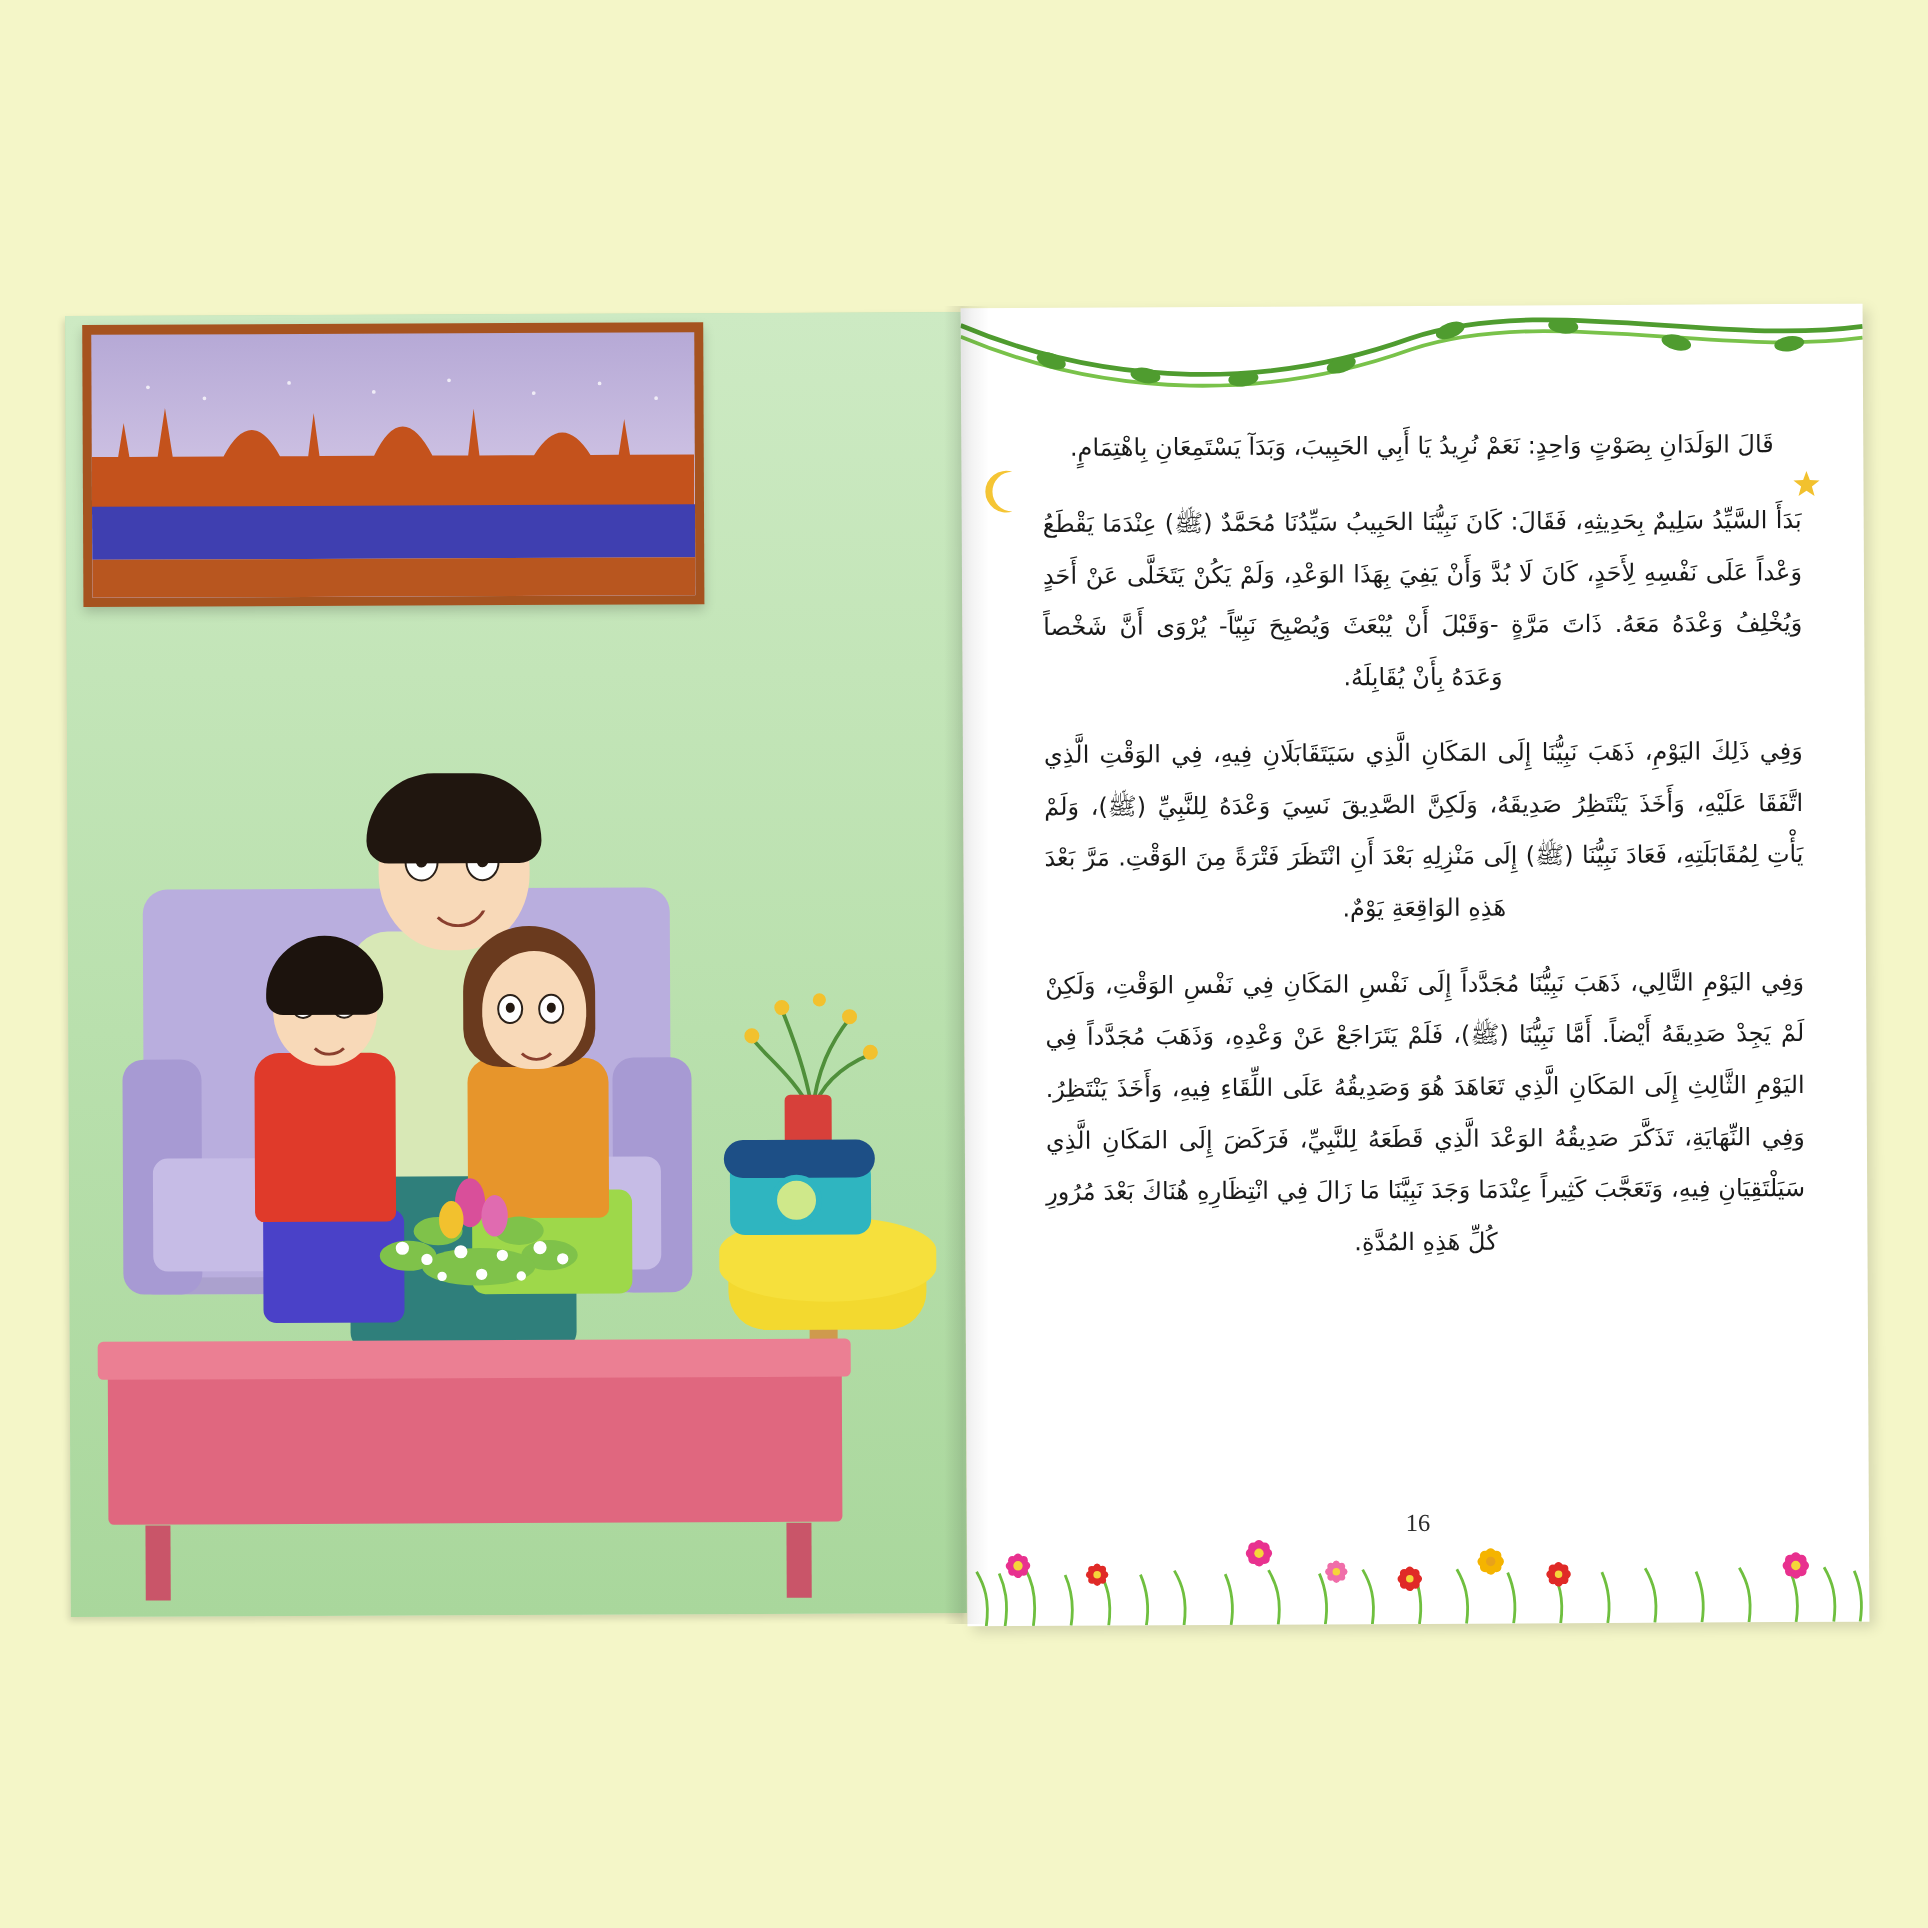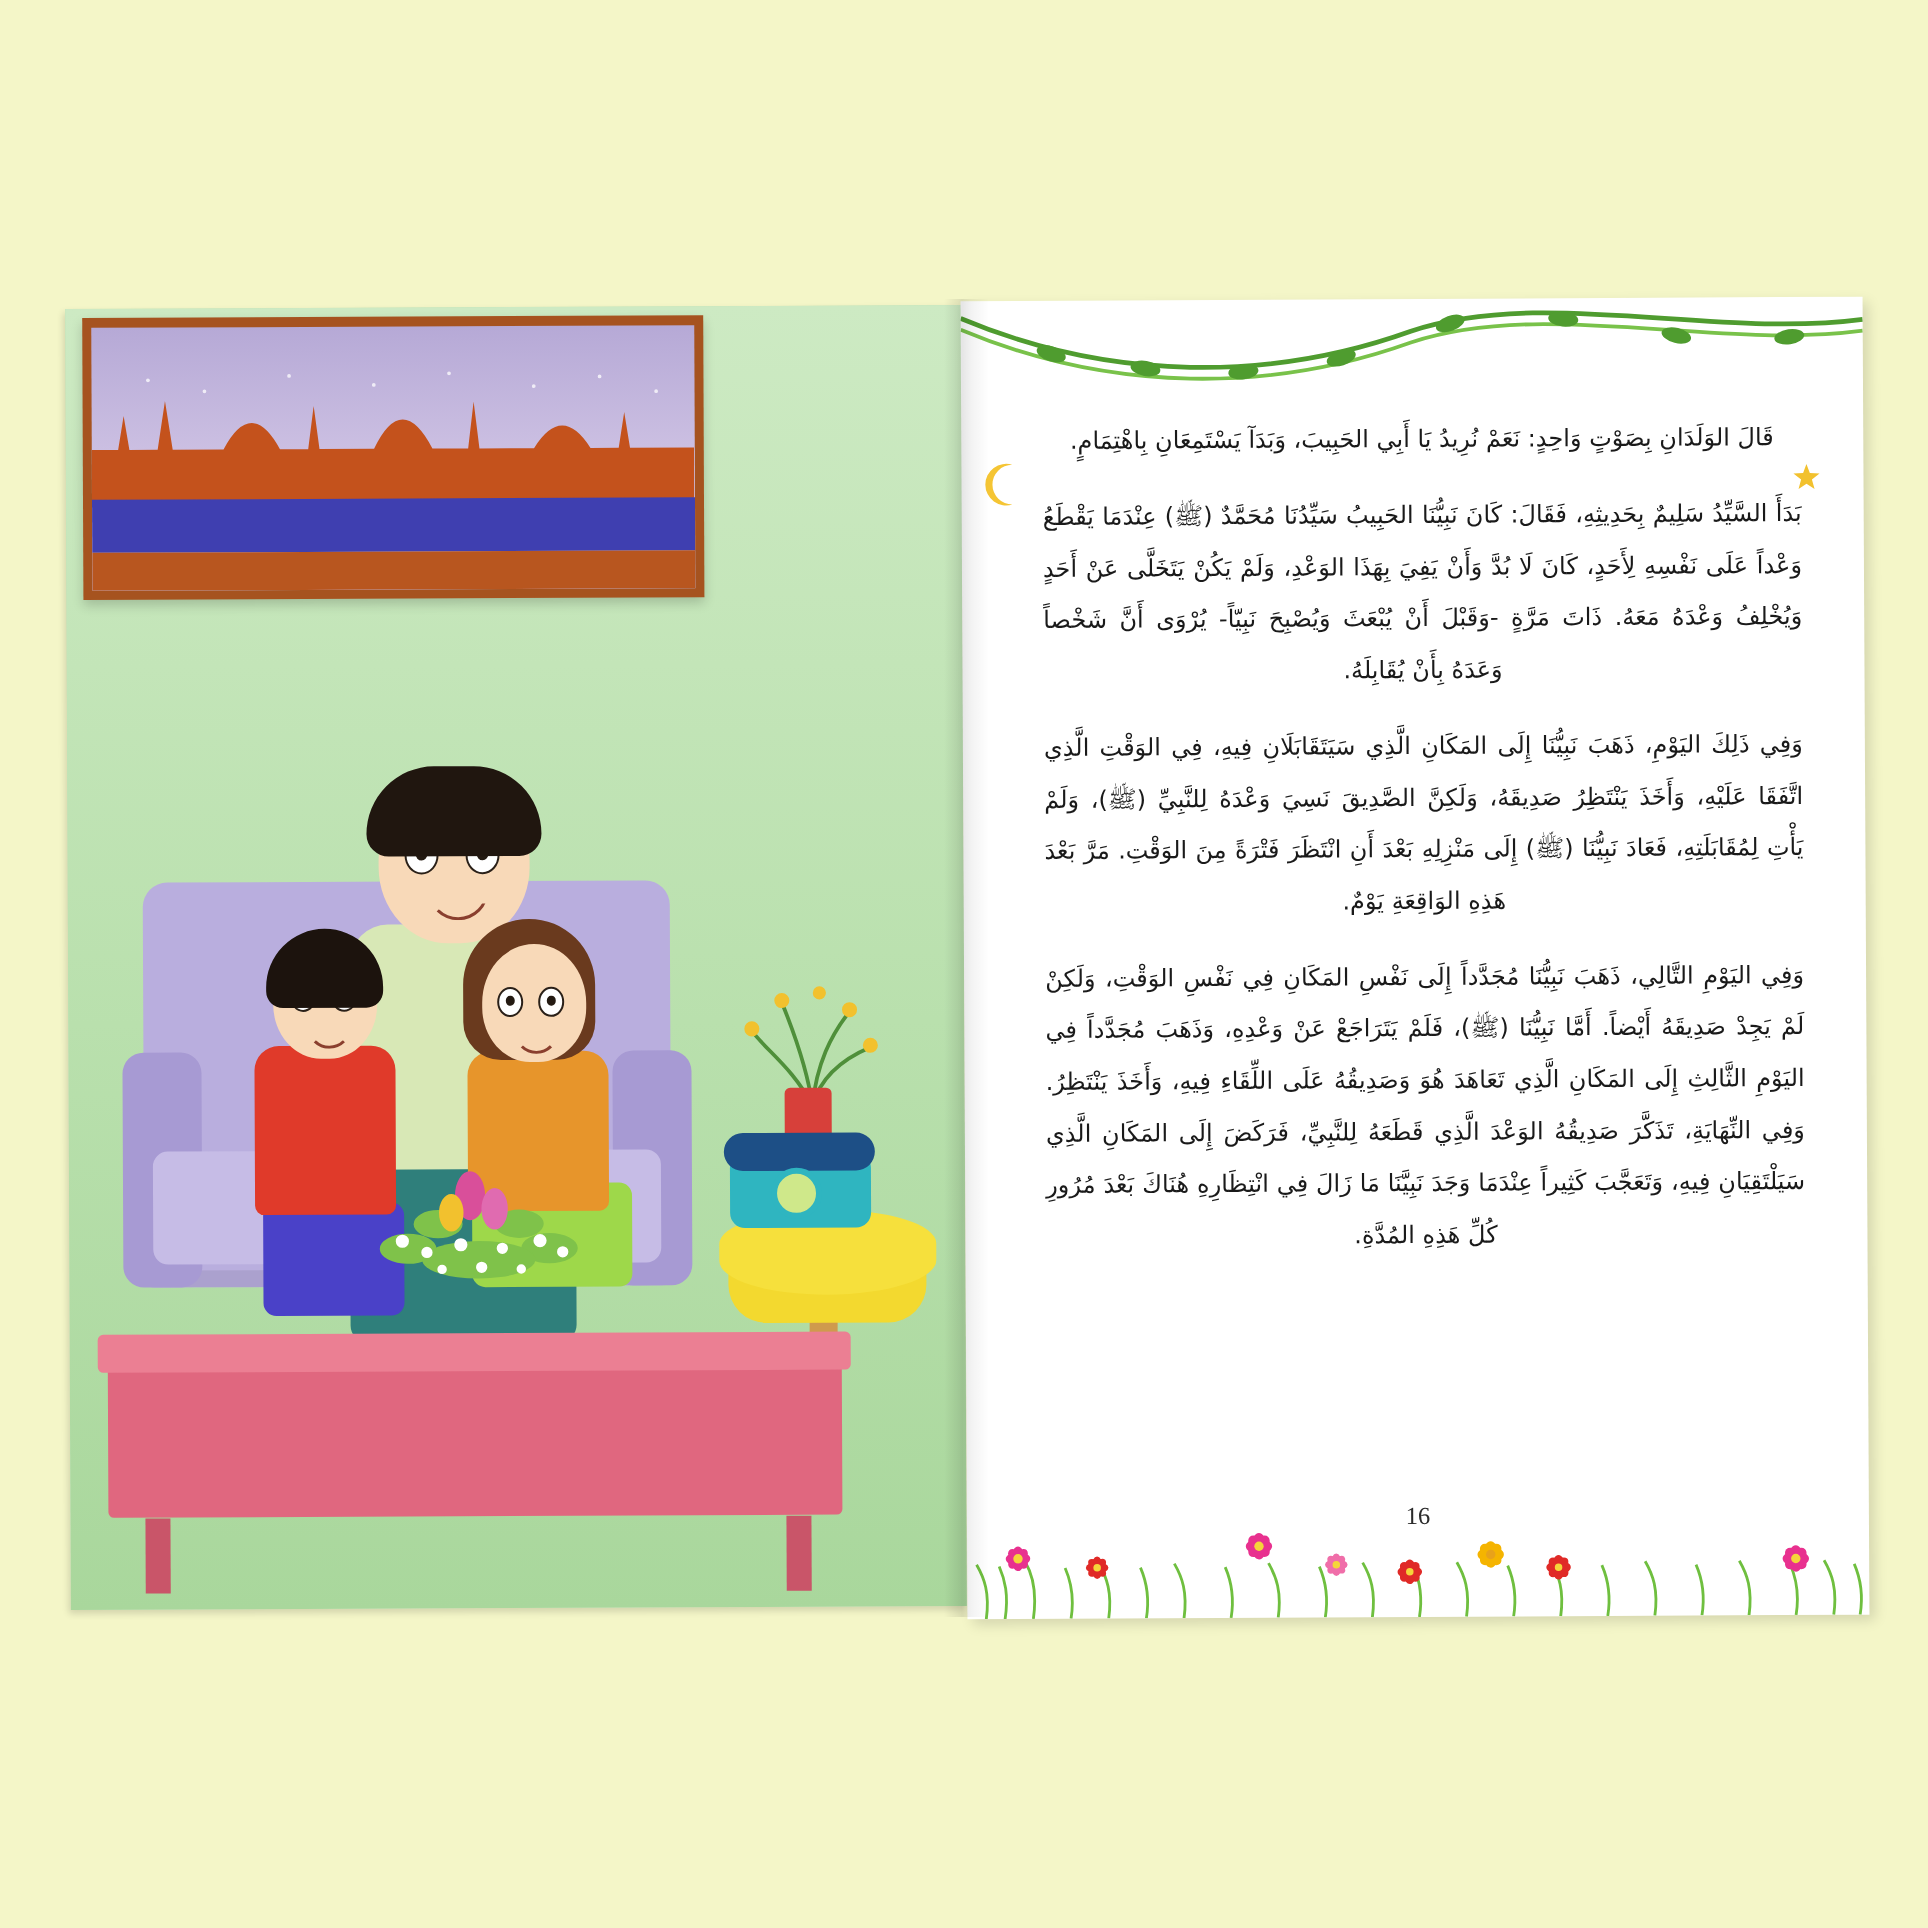--- a/index.html
+++ b/index.html
@@ -12,21 +12,21 @@
     background: #f4f6c8;
     font-family: "DejaVu Sans", "Liberation Sans", sans-serif;
     overflow: hidden;
     position: relative;
   }
 
   
   .book {
     position: absolute;
     left: 68px;
-    top: 299px;
+    top: 306px;
     width: 1798px;
     height: 1328px;
   }
 
   
   .page-left {
     position: absolute;
     left: 0;
     top: 7.5px;
     width: 896px;

